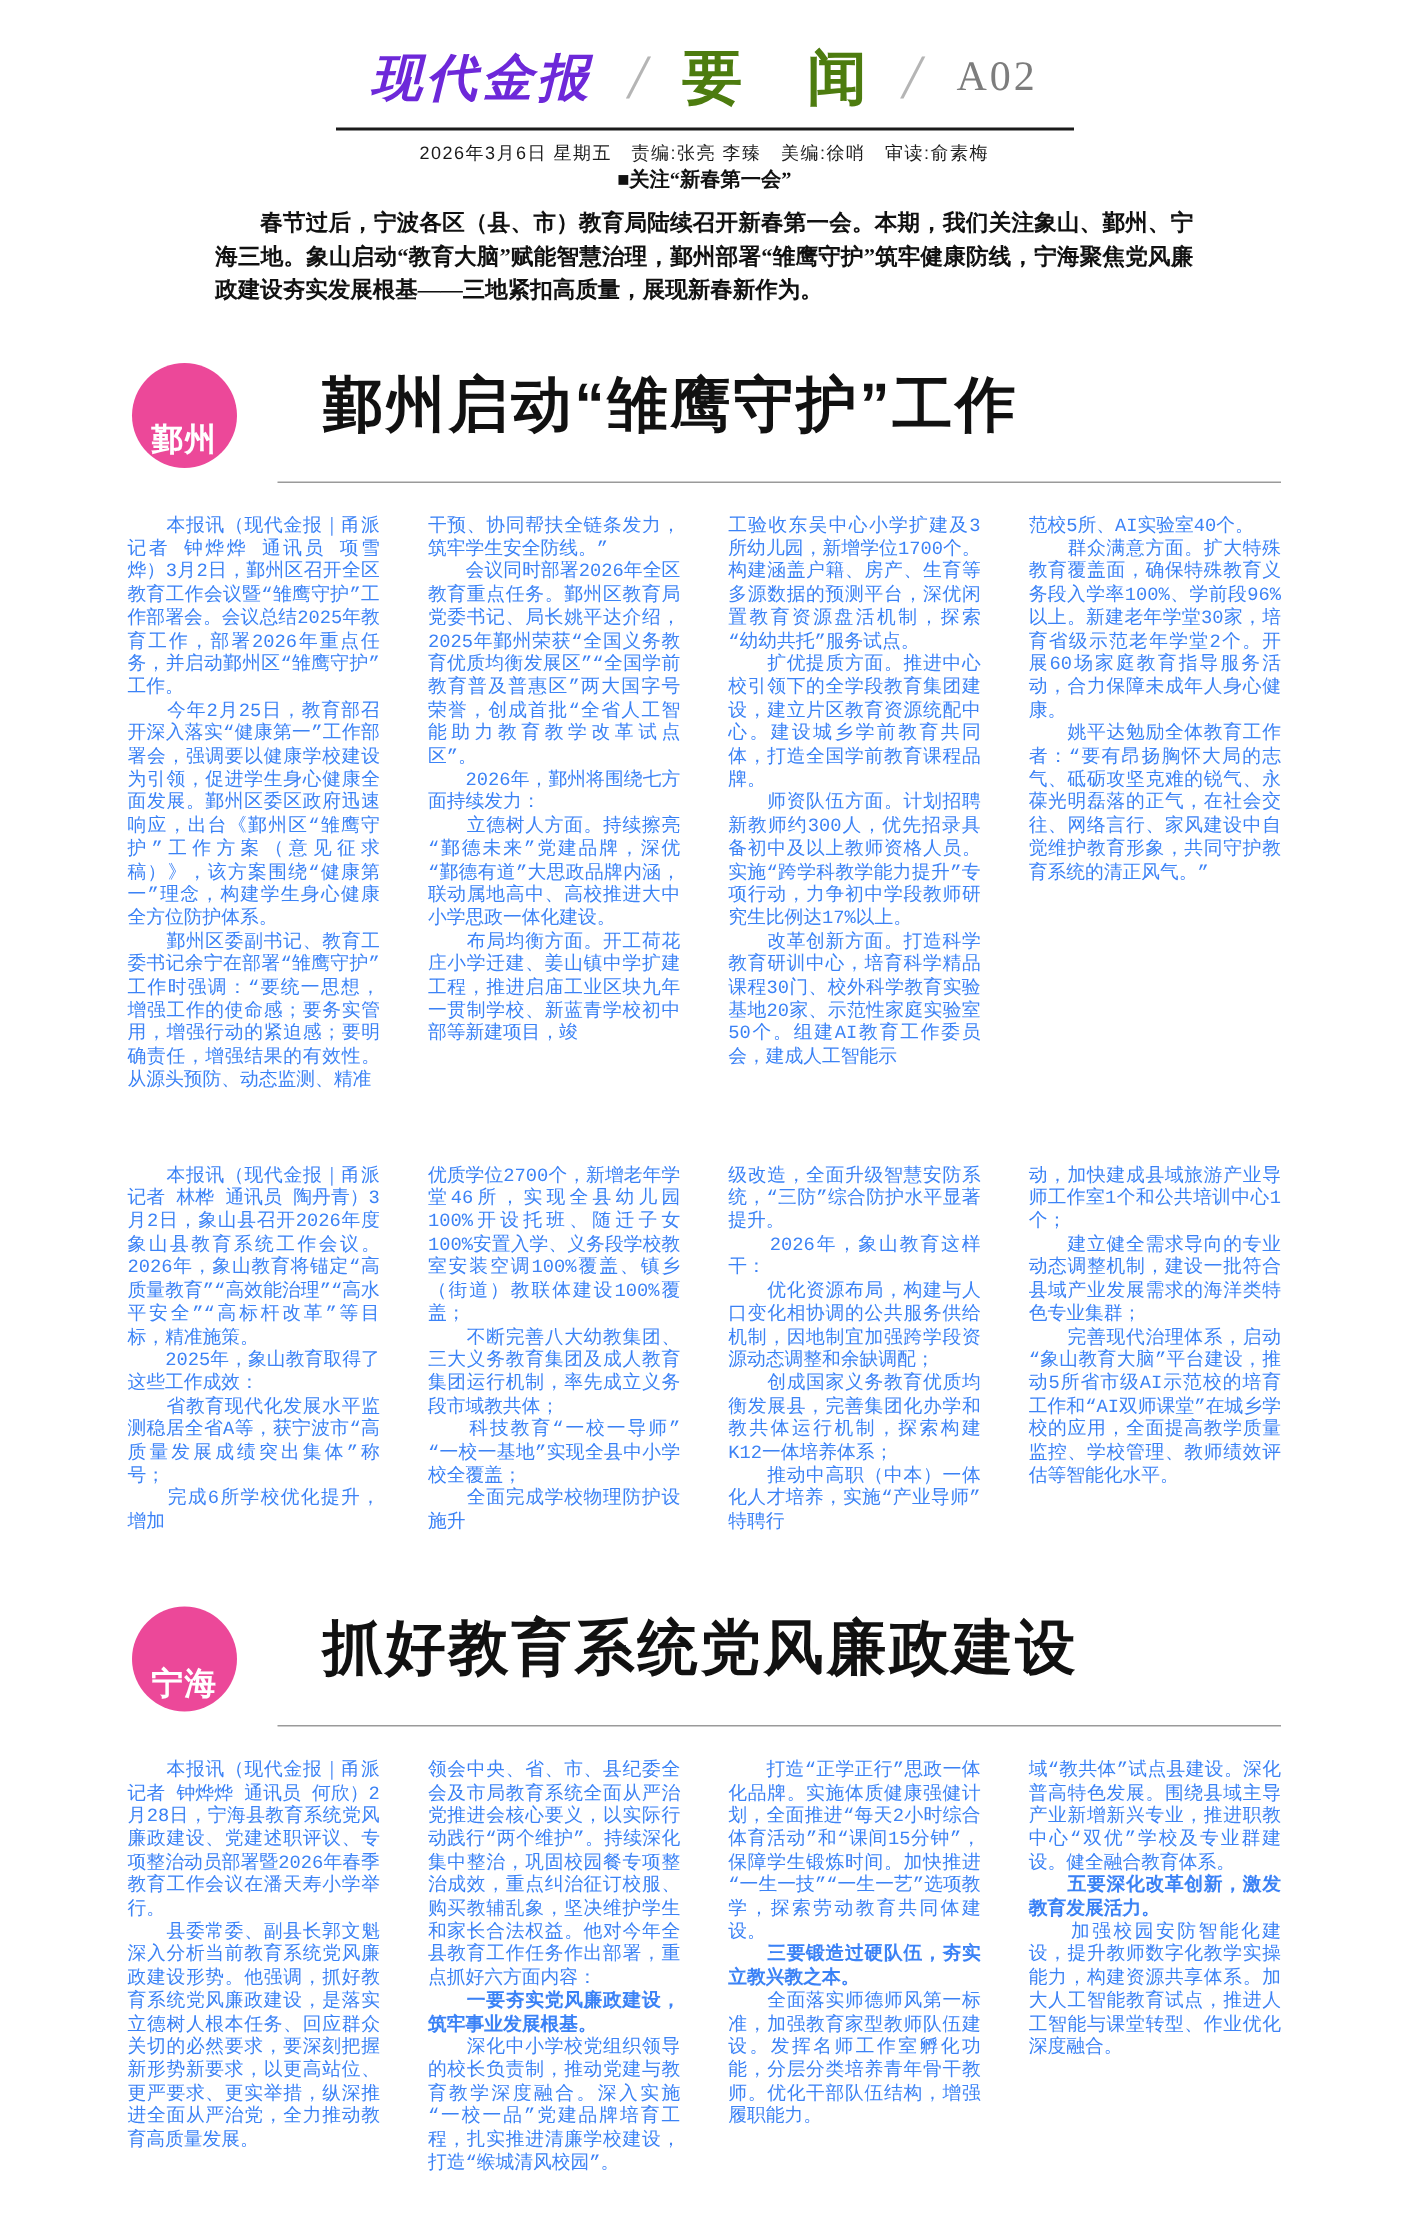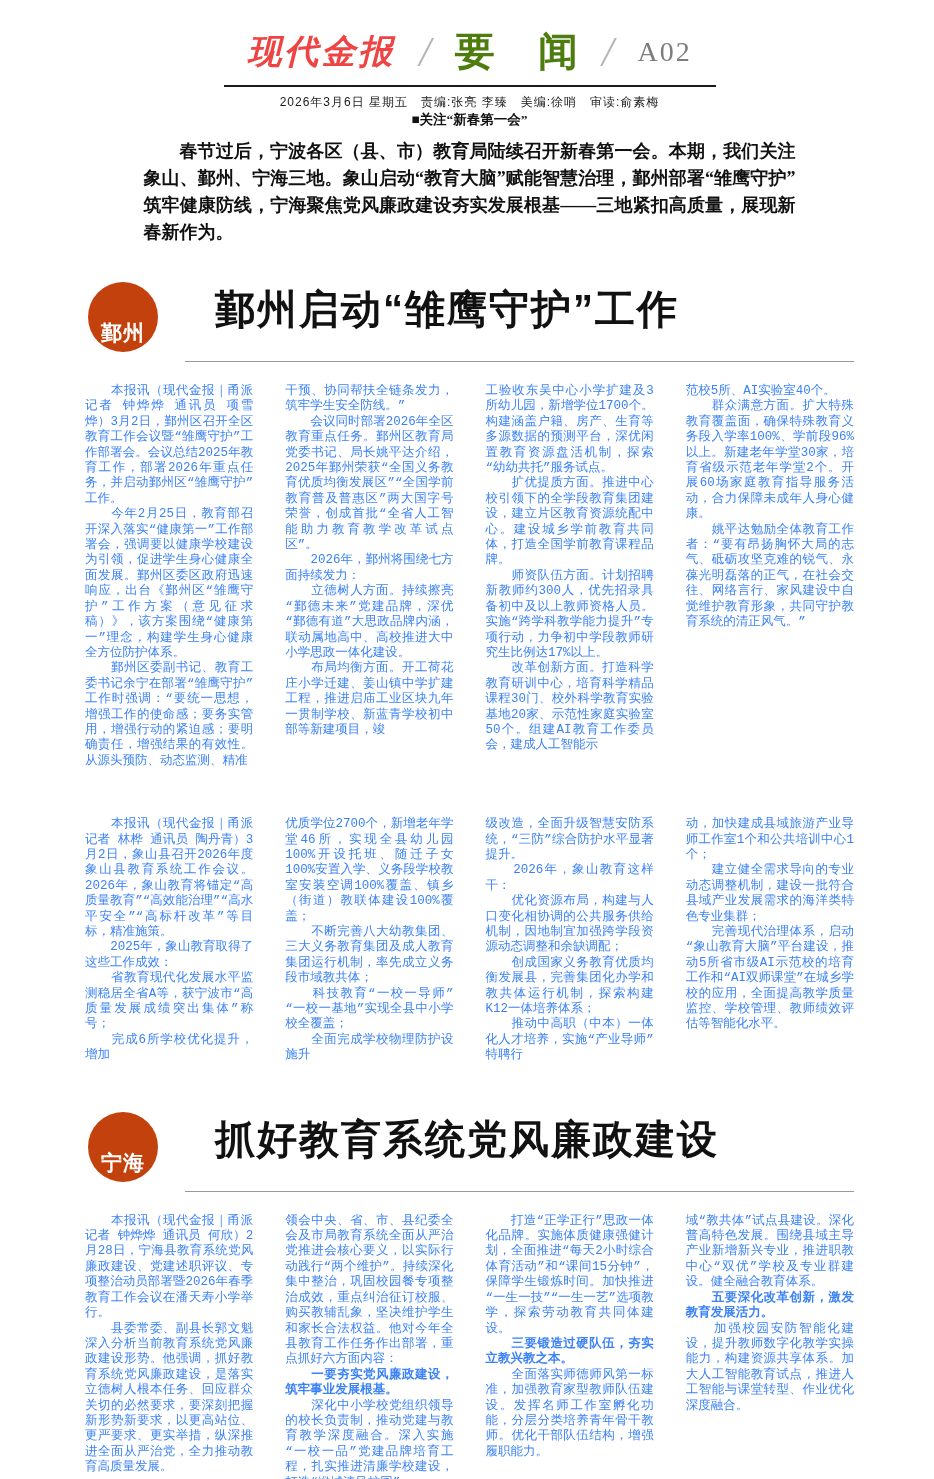--- a/index.html
+++ b/index.html
@@ -5,40 +5,40 @@
   html,body{margin:0;padding:0;background:#ffffff;}
   body{
     width:934px;height:1479px;overflow:hidden;
     font-family:"Liberation Serif","DejaVu Serif",serif;
     color:#111;
   }
   .page{box-sizing:border-box;width:934px;padding:24px 80px 0 85px;}
 
   
   .masthead-row{display:flex;justify-content:center;align-items:center;gap:24px;}
-  .paper-name{font-size:34px;font-weight:bold;font-style:italic;color:#ef4444;letter-spacing:3px;}
+  .paper-name{font-size:34px;font-weight:bold;font-style:italic;color:#6d28d9;letter-spacing:3px;}
   .mh-slash{font-size:42px;font-weight:300;color:#b5b5b5;font-style:italic;line-height:1;}
   .section-label{font-size:40px;font-weight:900;color:#4d7c0f;letter-spacing:16px;
     font-family:"Liberation Sans","DejaVu Sans",sans-serif;margin-right:-16px;}
   .page-no{font-size:28px;color:#7d7d7d;letter-spacing:2px;}
   .masthead-rule{width:492px;border-top:2px solid #1a1a1a;margin:6px auto 7px;}
   .dateline{text-align:center;font-size:12px;color:#1a1a1a;letter-spacing:1px;
     font-family:"Liberation Sans","DejaVu Sans",sans-serif;}
 
   
   .intro{}
   .intro-tag{text-align:center;font-weight:bold;font-size:13.5px;}
-  .intro-text{width:652px;margin:9px auto 0;font-size:18px;line-height:1.5;
+  .intro-text{width:652px;margin:9px auto 0;font-size:15px;line-height:1.5;
     text-indent:2em;text-align:justify;font-weight:bold;}
 
   
   .section{margin-top:36px;}
   .section-head{position:relative;padding-left:118px;min-height:84px;}
   .badge{position:absolute;left:3px;top:0;width:70px;height:70px;border-radius:50%;
-    background:#c2410c;display:flex;align-items:flex-end;justify-content:center;
+    background:#ec4899;display:flex;align-items:flex-end;justify-content:center;
     padding-bottom:5px;box-sizing:border-box;}
   .badge span{color:#ffffff;font-weight:900;font-size:21px;letter-spacing:1px;
     font-family:"Liberation Sans","DejaVu Sans",sans-serif;}
   .headline{text-align:left;font-size:40px;font-weight:900;letter-spacing:2px;
     font-family:"Liberation Sans","DejaVu Sans",sans-serif;padding-bottom:12px;margin:12px;}
   .head-rule{border-top:1px solid #9a9a9a;margin-left:-18px;}
 
   .cols{display:grid;grid-template-columns:repeat(4,1fr);column-gap:32px;margin-top:18px;}
   .col{min-width:0;}
   .para{margin:0;font-size:12.5px;line-height:15.4px;text-align:justify;color:#3b82f6;font-family:Liberation Mono, monospace;}

